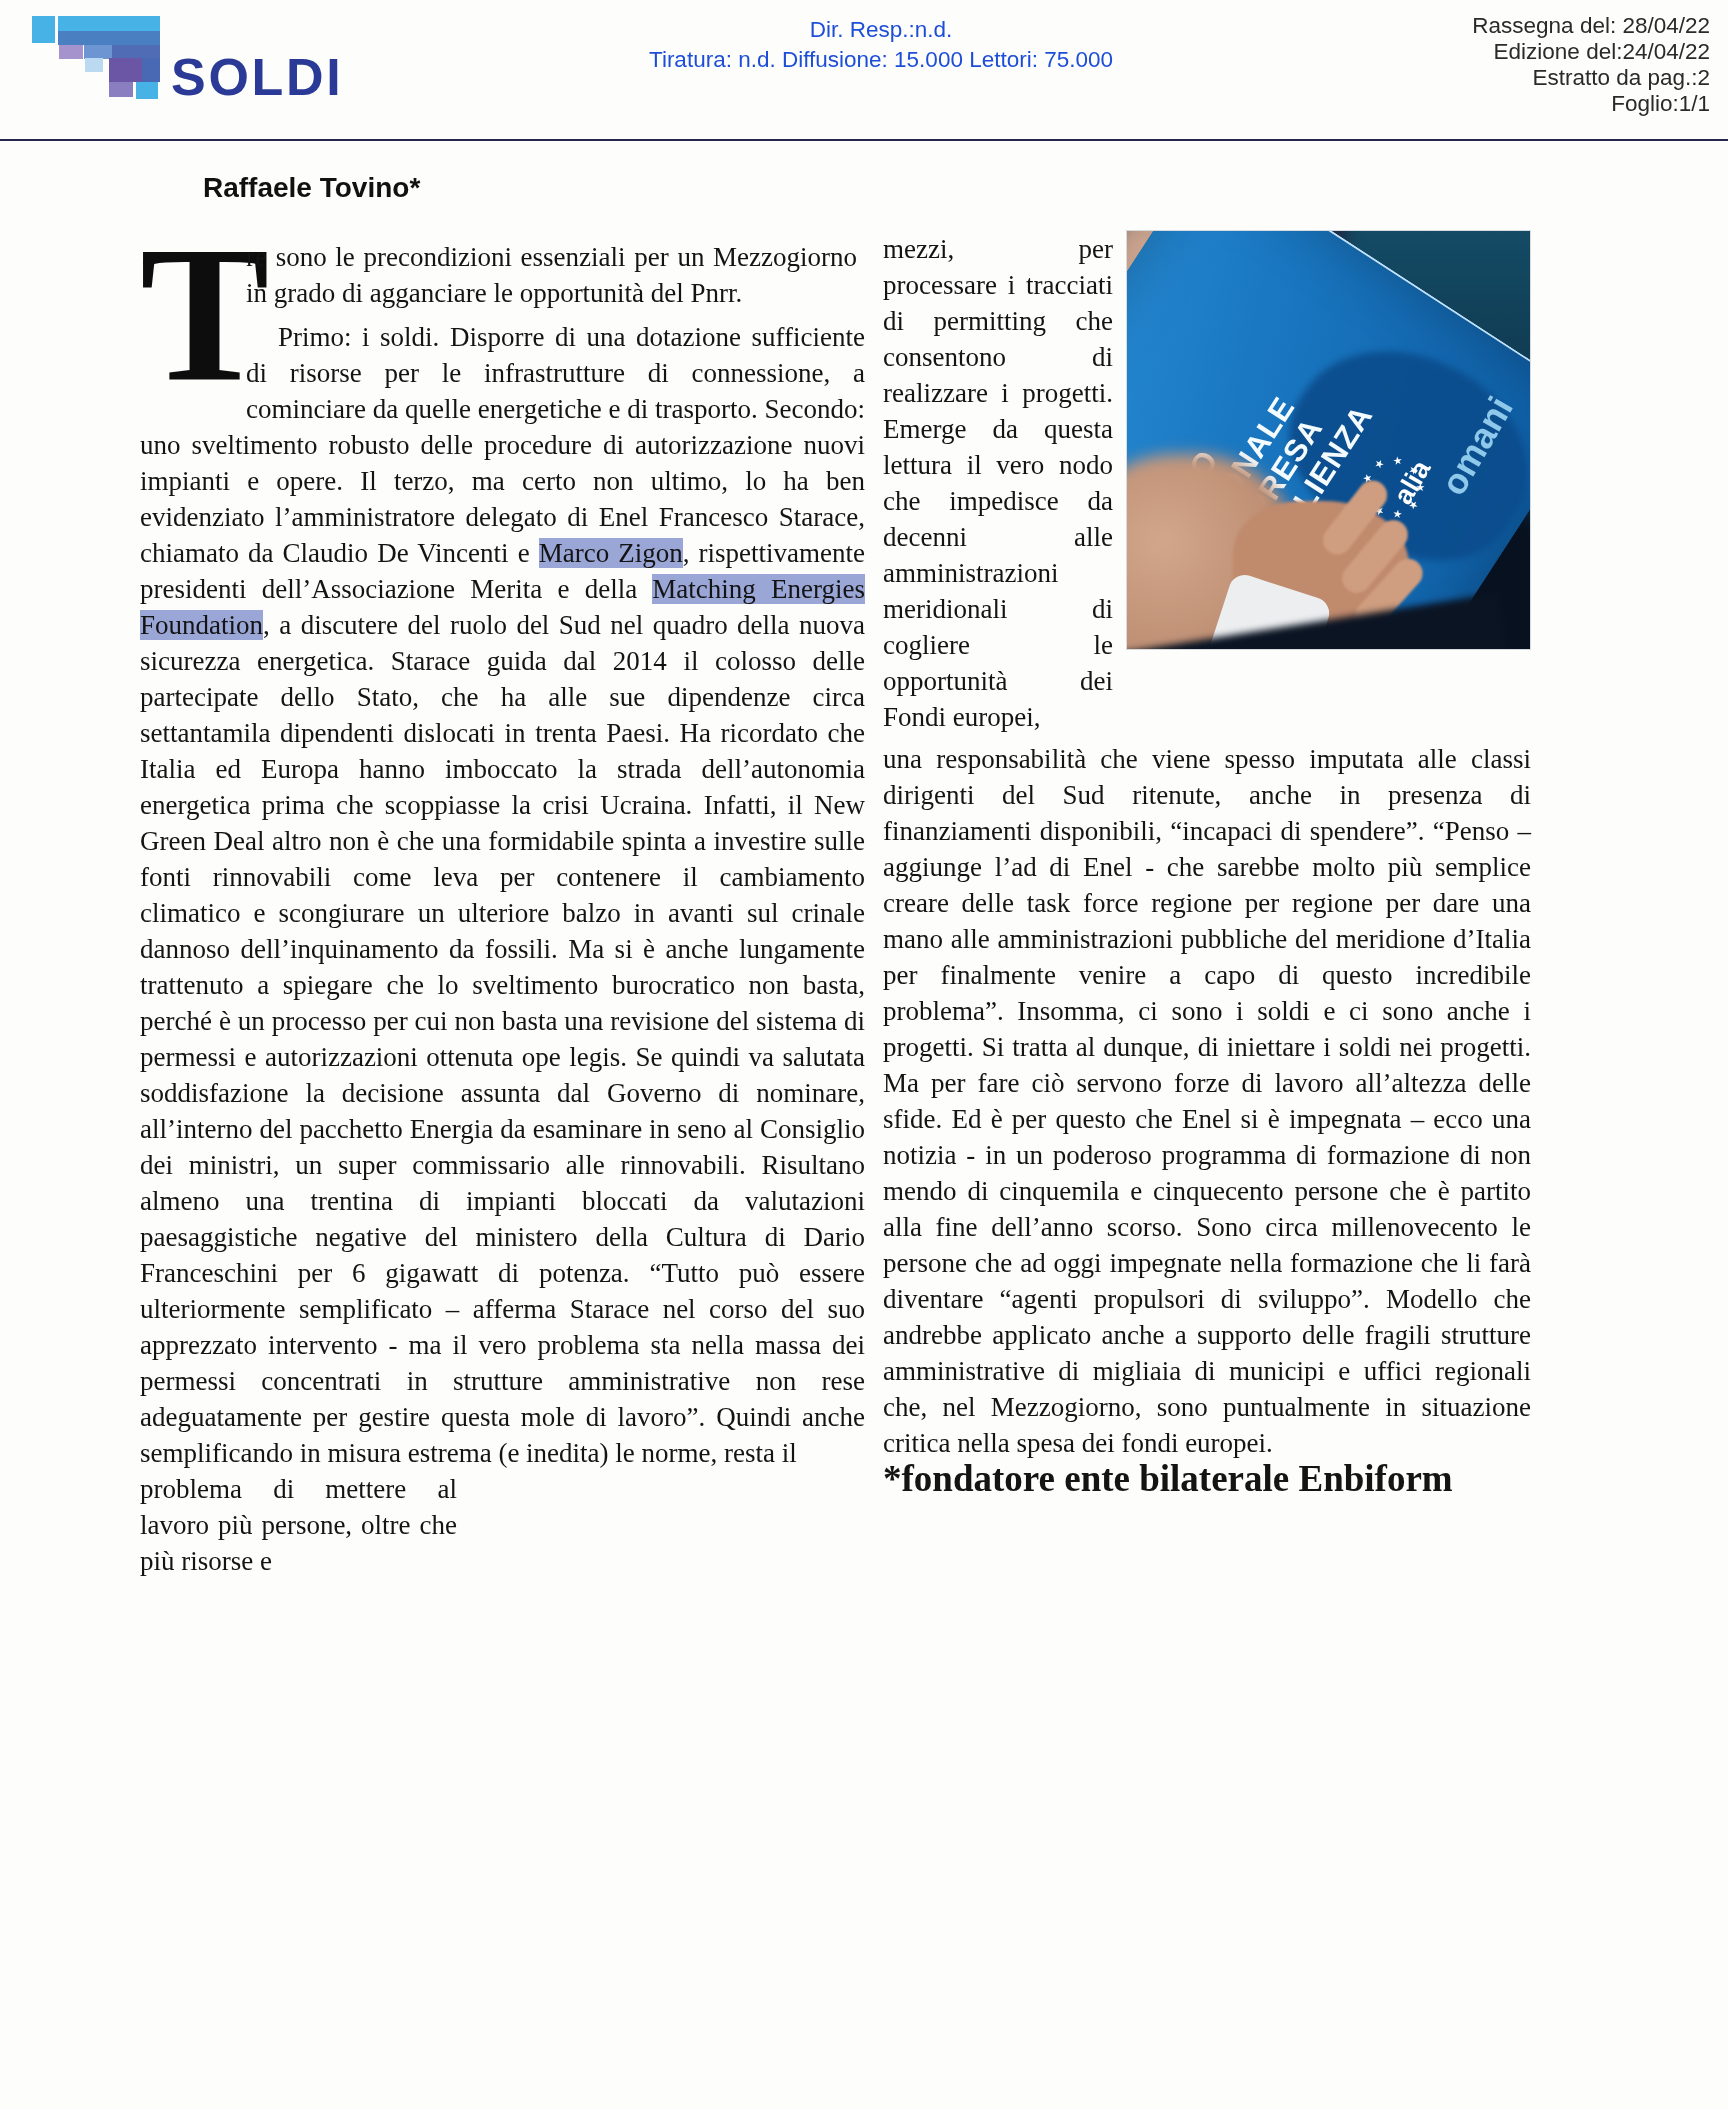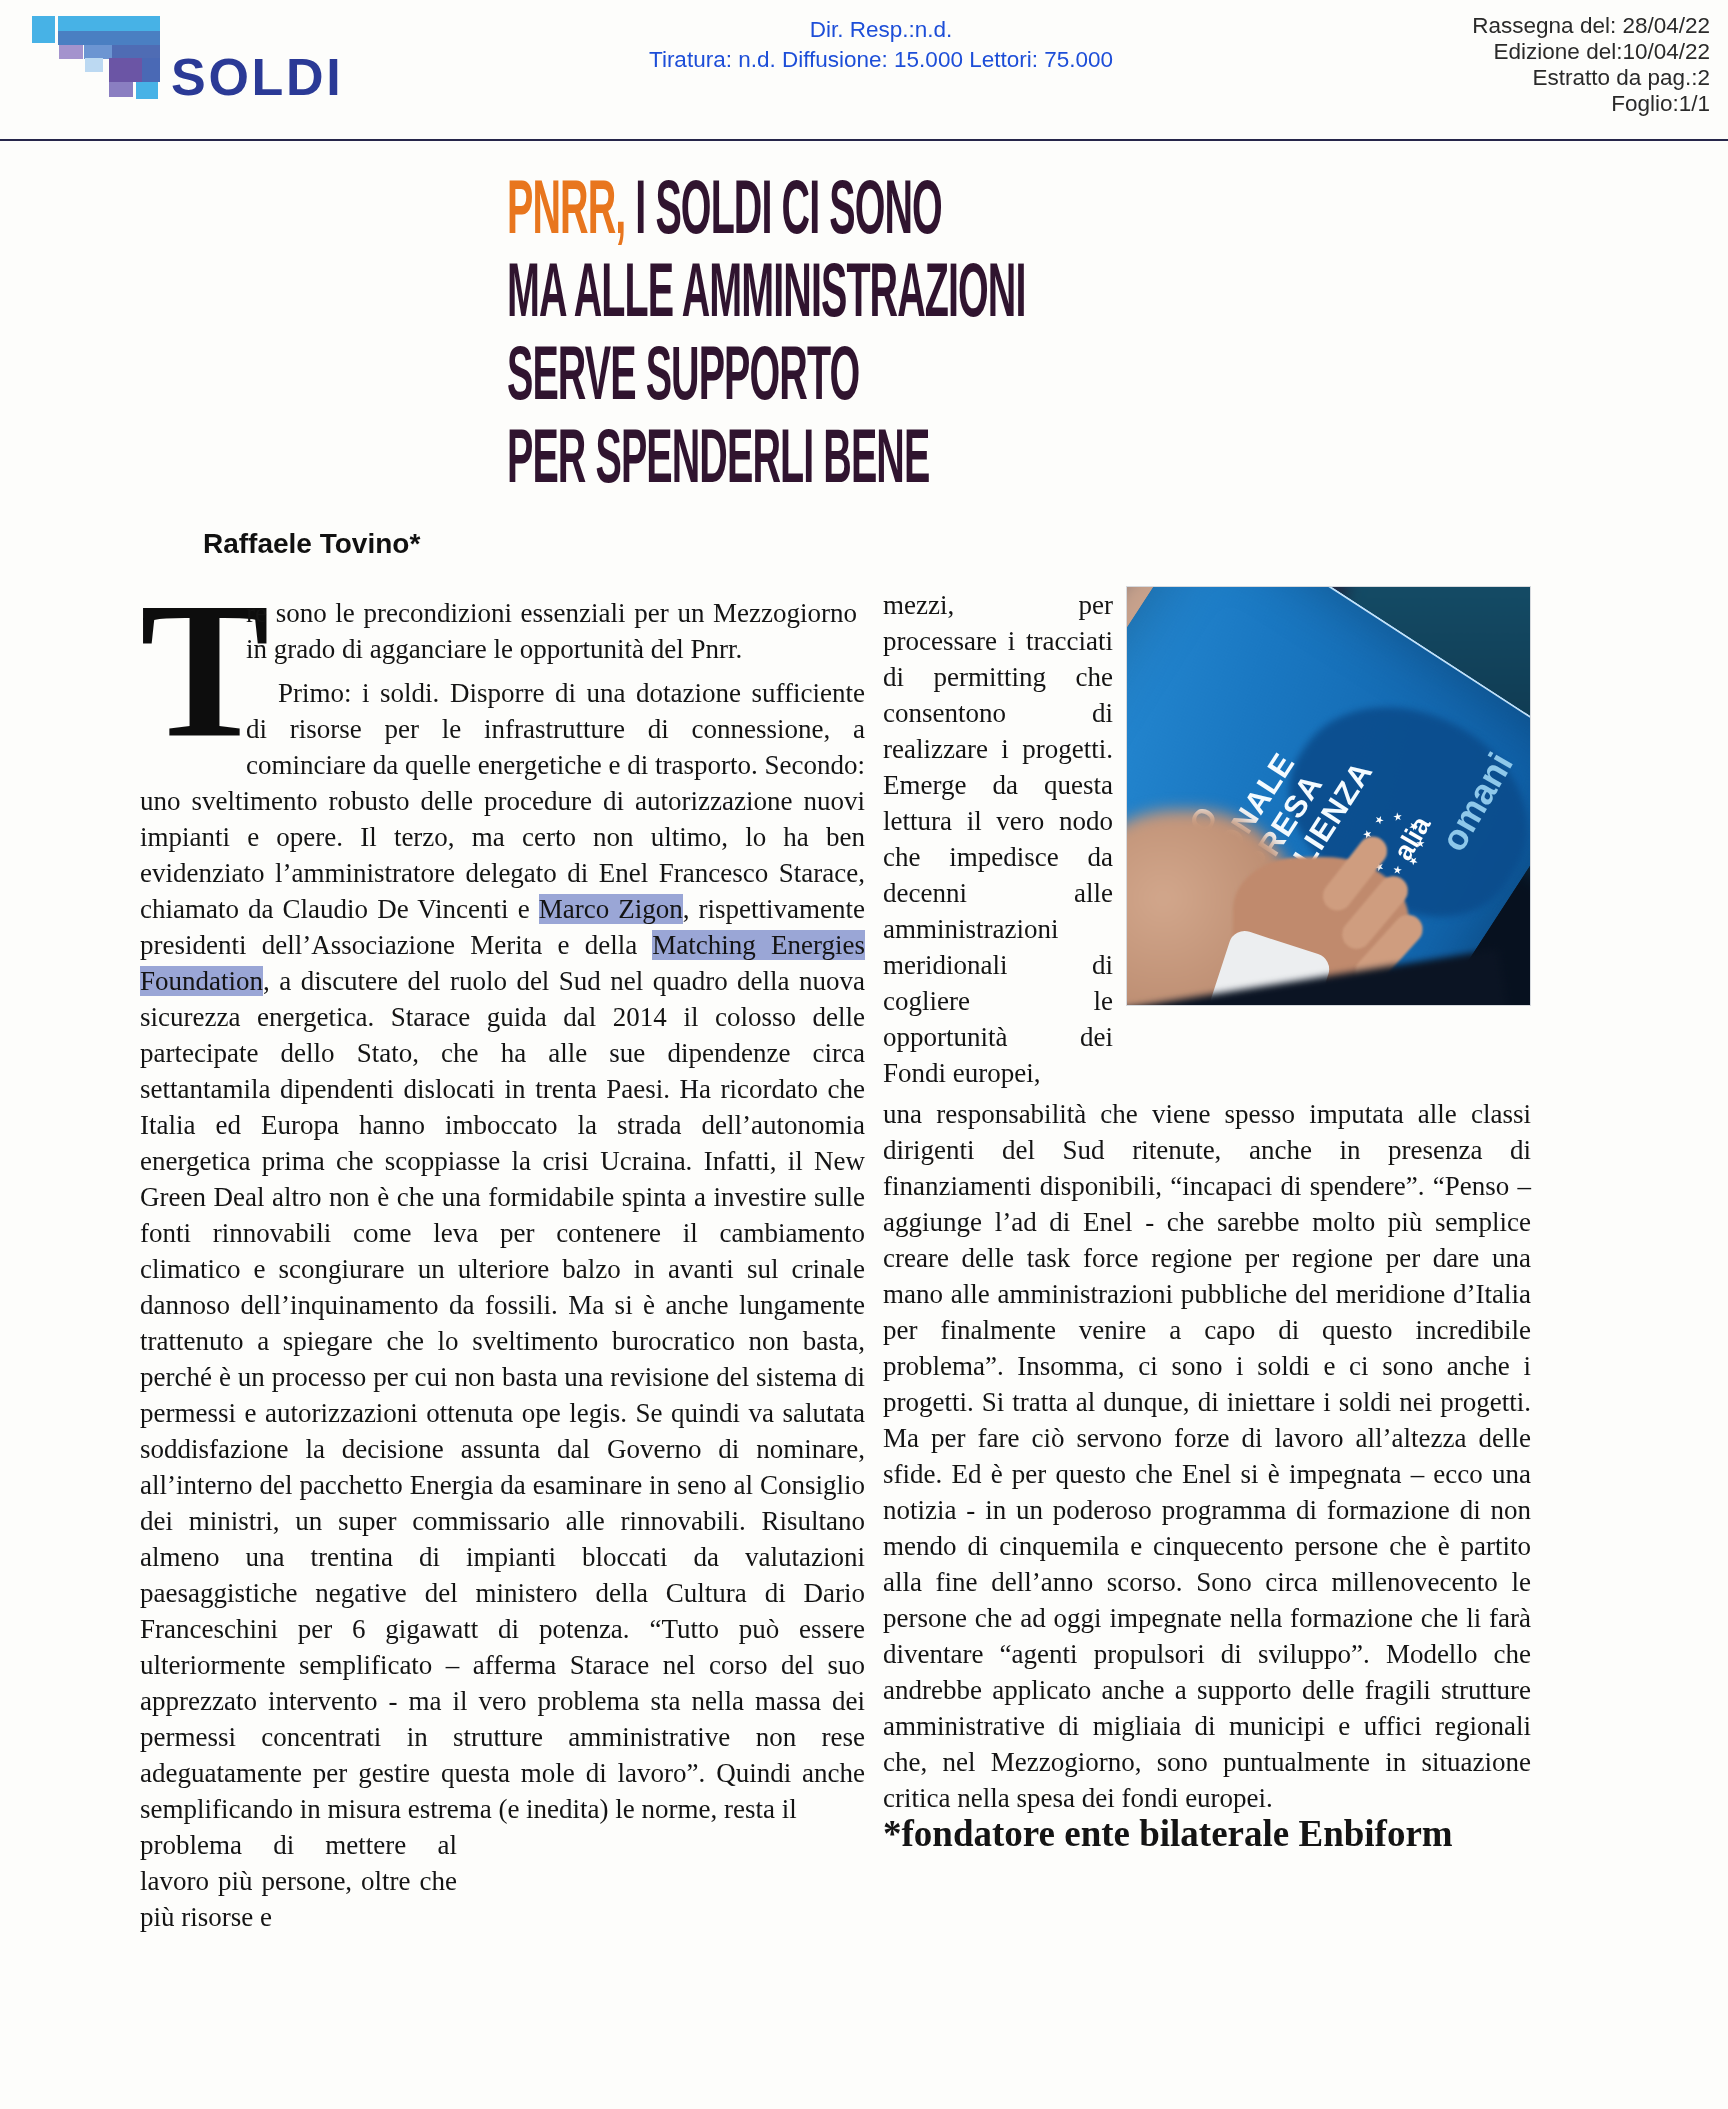--- a/index.html
+++ b/index.html
@@ -116,33 +116,27 @@
       <span class="sq" style="left:93px;top:75px;width:24px;height:15.3px;background:#8a7ec1"></span>
       <span class="sq" style="left:120px;top:75px;width:21.6px;height:17px;background:#47b2e6"></span>
       <span class="logo-text">SOLDI</span>
     </div>
     <div class="masthead">
       <div class="pub-sub">Dir. Resp.:n.d.</div>
       <div class="pub-sub">Tiratura: n.d. Diffusione: 15.000 Lettori: 75.000</div>
     </div>
     <div class="meta">
       <div>Rassegna del: 28/04/22</div>
-      <div>Edizione del:10/04/22</div>
+      <div>Edizione del:24/04/22</div>
       <div>Estratto da pag.:2</div>
       <div>Foglio:1/1</div>
     </div>
   </div>
   <div class="rule"></div>
 
-  <div class="headline">
-    <span class="h-line"><span class="h-accent">PNRR,</span><span> I SOLDI CI SONO</span></span>
-    <span class="h-line">MA ALLE AMMINISTRAZIONI</span>
-    <span class="h-line">SERVE SUPPORTO</span>
-    <span class="h-line">PER SPENDERLI BENE</span>
-  </div>
 
   <div class="byline">Raffaele Tovino*</div>
 
   <div class="article">
 
     <div class="col-left body-text">
       <span class="dropcap">T</span>
       <p style="margin:8px;">re sono le precondizioni essenziali per un Mezzogiorno in grado di agganciare le opportunità del Pnrr.</p>
       <p class="p2" style="margin:0;"><span>Primo: i soldi. Disporre di una dotazione sufficiente di risorse per le infrastrutture di connessione, a cominciare da quelle energetiche e di trasporto. Secondo: uno sveltimento robusto delle procedure di autorizzazione nuovi impianti e opere. Il terzo, ma certo non ultimo, lo ha ben evidenziato l’amministratore delegato di Enel Francesco Starace, chiamato da Claudio De Vincenti e </span><span class="hl">Marco Zigon</span><span>, rispettivamente presidenti dell’Associazione Merita e della </span><span class="hl">Matching Energies Foundation</span><span>, a discutere del ruolo del Sud nel quadro della nuova sicurezza energetica. Starace guida dal 2014 il colosso delle partecipate dello Stato, che ha alle sue dipendenze circa settantamila dipendenti dislocati in trenta Paesi. Ha ricordato che Italia ed Europa hanno imboccato la strada dell’autonomia energetica prima che scoppiasse la crisi Ucraina. Infatti, il New Green Deal altro non è che una formidabile spinta a investire sulle fonti rinnovabili come leva per contenere il cambiamento climatico e scongiurare un ulteriore balzo in avanti sul crinale dannoso dell’inquinamento da fossili. Ma si è anche lungamente trattenuto a spiegare che lo sveltimento burocratico non basta, perché è un processo per cui non basta una revisione del sistema di permessi e autorizzazioni ottenuta ope legis. Se quindi va salutata soddisfazione la decisione assunta dal Governo di nominare, all’interno del pacchetto Energia da esaminare in seno al Consiglio dei ministri, un super commissario alle rinnovabili. Risultano almeno una trentina di impianti bloccati da valutazioni paesaggistiche negative del ministero della Cultura di Dario Franceschini per 6 gigawatt di potenza. “Tutto può essere ulteriormente semplificato – afferma Starace nel corso del suo apprezzato intervento - ma il vero problema sta nella massa dei permessi concentrati in strutture amministrative non rese adeguatamente per gestire questa mole di lavoro”. Quindi anche semplificando in misura estrema (e inedita) le norme, resta il</span></p>
       <p class="tail" style="margin:0;">problema di mettere al lavoro più persone,  oltre che più risorse e</p>

